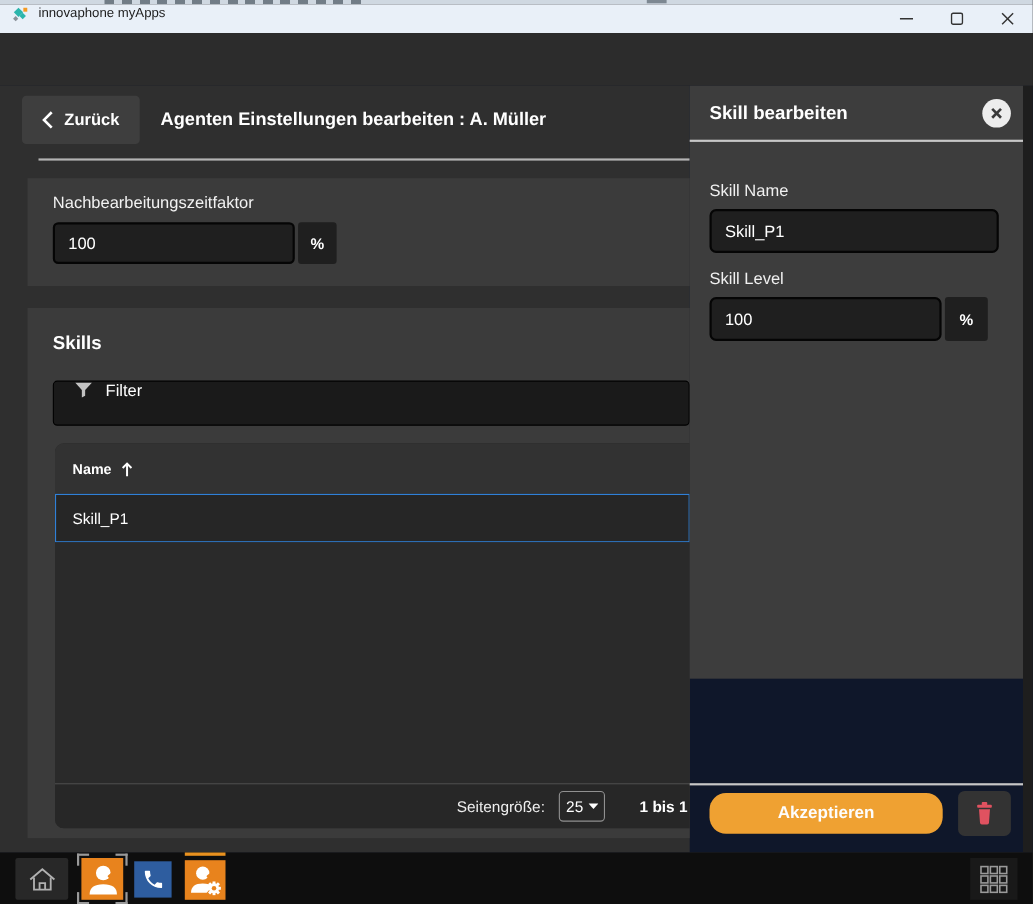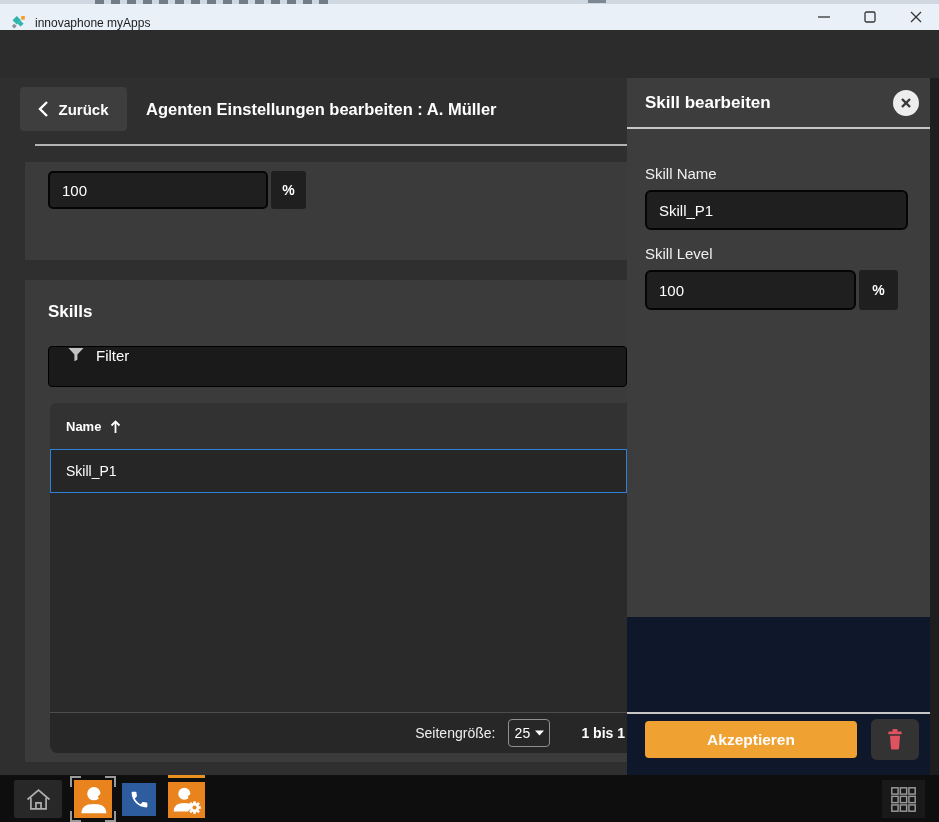--- a/index.html
+++ b/index.html
@@ -7,21 +7,21 @@
     font-family:"Liberation Sans",sans-serif;background:#2c2c2c;}
 
   
   .sliver{position:absolute;top:0;left:0;right:0;height:4px;background:#cfd8e1;}
   .sliver .marks{position:absolute;top:0;left:95px;width:235px;height:4px;
     background:repeating-linear-gradient(90deg,#5a6670 0 9px,transparent 9px 16px);opacity:.8;}
   .sliver .marks2{position:absolute;top:0;left:588px;width:18px;height:3px;background:#5a6670;opacity:.7;}
 
   
   .titlebar{position:absolute;top:4px;left:0;right:0;height:26px;background:#e9f0f8;
-    display:flex;align-items:flex-end;padding-left:10px;box-sizing:border-box;}
+    display:flex;align-items:flex-start;padding-left:10px;box-sizing:border-box;}
   .titlebar .logo{width:17px;height:17px;margin-right:8px;}
   .titlebar .wtitle{font-size:12px;color:#1c1c1c;}
   .win-controls{margin-left:auto;display:flex;height:100%;}
   .win-btn{width:46px;height:100%;display:flex;align-items:center;justify-content:center;}
 
   
   .appbar{position:absolute;top:30px;left:0;right:0;height:48px;background:#191919;
     display:flex;align-items:center;}
   .appbar .close-x{margin-left:13px;width:26px;height:26px;display:flex;align-items:center;justify-content:center;}
   .appbar .openwin{margin-left:16px;width:24px;height:24px;}
@@ -79,21 +79,21 @@
   .p-label1{margin-top:36px;font-size:15px;color:#f0f0f0;}
   .p-label2{margin-top:15px;font-size:15px;color:#f0f0f0;}
   .panel-body .dk-input{border-radius:6px;height:36px;}
   .p-input-full{margin-top:8px;}
   .p-input-full .dk-input{width:235px;}
   .p-input-unit{margin-top:8px;display:flex;gap:3px;}
   .p-input-unit .dk-input{width:183px;}
   .p-input-unit .unit-box{width:39px;height:40px;}
   .panel-footer-sep{position:absolute;left:0;right:0;top:634px;height:2px;background:#c7c7c7;}
   .accept-btn{position:absolute;left:18px;top:643px;width:212px;height:37px;background:#efa132;
-    border:none;border-radius:4px;color:#fdfdfd;font-weight:bold;font-size:15.5px;
+    border:none;border-radius:15px;color:#fdfdfd;font-weight:bold;font-size:15.5px;
     font-family:"Liberation Sans",sans-serif;cursor:pointer;}
   .trash-btn{position:absolute;left:244px;top:641px;width:48px;height:41px;background:#333;
     border-radius:6px;display:flex;align-items:center;justify-content:center;cursor:pointer;}
 
   .right-strip{position:absolute;left:930px;top:0;width:9px;height:697px;background:#1e1e1e;}
 
   
   .taskbar{position:absolute;top:775px;left:0;right:0;height:47px;background:#0e0e0e;}
   .home-btn{position:absolute;left:14px;top:5px;width:48px;height:38px;background:#282828;
     border-radius:2px;display:flex;align-items:center;justify-content:center;cursor:pointer;}
@@ -159,20 +159,21 @@
           <svg width="11" height="18" viewBox="0 0 11 18">
             <polyline points="9,2 2,9 9,16" fill="none" stroke="#fff" stroke-width="2.4"></polyline>
           </svg>
           <span>Zurück</span>
         </div>
         <div class="page-title">Agenten Einstellungen bearbeiten : A. Müller</div>
       </div>
       <div class="header-sep"></div>
 
       <div class="card card1">
+        <div class="field-label">Nachbearbeitungszeitfaktor</div>
         <div class="input-row">
           <input class="dk-input" type="text" value="100" style="">
           <div class="unit-box">%</div>
         </div>
       </div>
 
       <div class="card card2">
         <div class="skills-heading">Skills</div>
         <div class="filter-bar">
           <svg width="16" height="15" viewBox="0 0 17 15">

